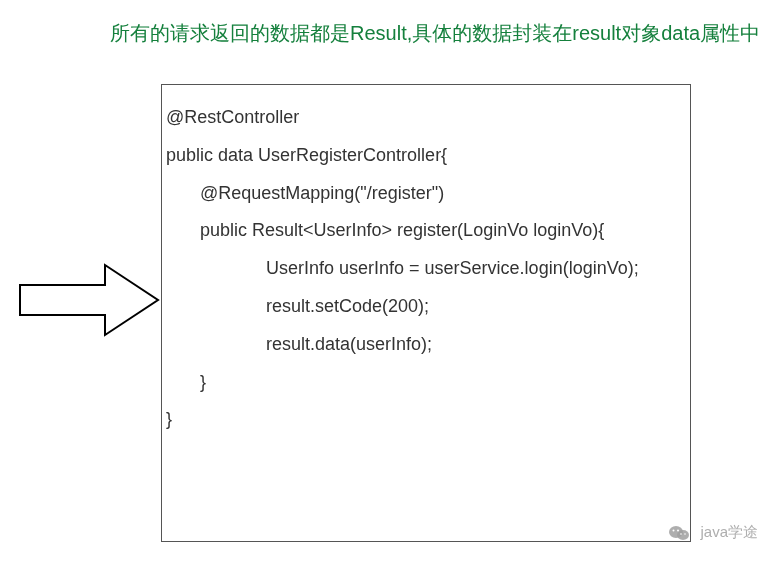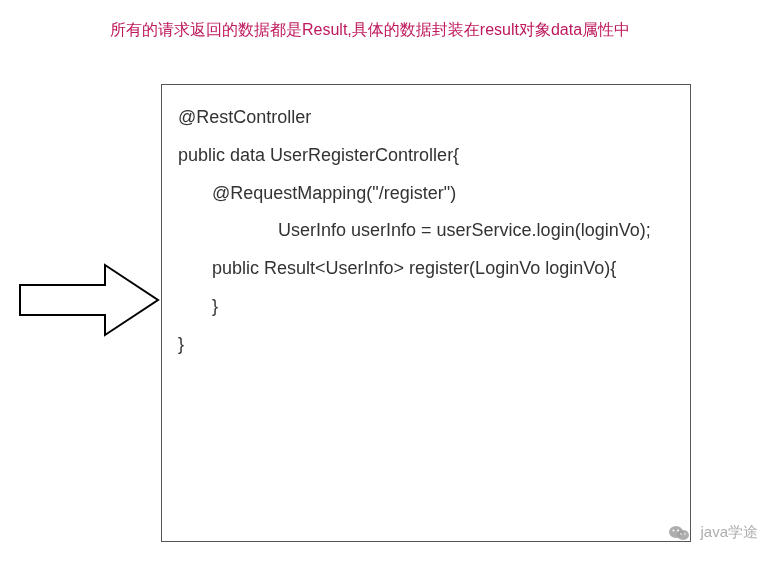--- a/index.html
+++ b/index.html
@@ -11,38 +11,38 @@
       width: 782px;
       height: 564px;
       background: #ffffff;
       font-family: "Microsoft YaHei", "Segoe UI", Arial, sans-serif;
       position: relative;
     }
     .header-text {
       position: absolute;
       top: 20px;
       left: 110px;
-      font-size: 16px;
-      color: #be185d;
+      font-size: 20px;
+      color: #15803d;
     }
     .arrow-container {
       position: absolute;
       top: 260px;
       left: 10px;
       width: 150px;
       height: 80px;
     }
     .code-box {
       position: absolute;
       top: 84px;
       left: 161px;
       width: 530px;
       height: 458px;
       border: 1.5px solid #555;
-      padding: 14px 16px;
+      padding: 14px 4px;
       font-family: "Segoe UI", "Microsoft YaHei", Arial, sans-serif;
       font-size: 18px;
       color: #333;
       line-height: 2.1;
     }
     .code-line {
       white-space: pre;
     }
     .indent-1 { padding-left: 34px; }
     .indent-2 { padding-left: 100px; }
@@ -70,22 +70,24 @@
 <div class="arrow-container">
   <svg width="150" height="80" viewBox="0 0 150 80">
     <polygon points="10,25 95,25 95,5 148,40 95,75 95,55 10,55" fill="none" stroke="#000" stroke-width="2"></polygon>
   </svg>
 </div>
 
 <div class="code-box">
   <div class="code-line">@RestController</div>
   <div class="code-line">public data UserRegisterController{</div>
   <div class="code-line indent-1">@RequestMapping("/register")</div>
+  <div class="code-line indent-1">public Result&lt;UserInfo&gt; register(LoginVo loginVo){</div>
   <div class="code-line indent-2">UserInfo userInfo = userService.login(loginVo);</div>
-  <div class="code-line indent-1">public Result&lt;UserInfo&gt; register(LoginVo loginVo){</div>
+  <div class="code-line indent-2">result.setCode(200);</div>
+  <div class="code-line indent-2">result.data(userInfo);</div>
   <div class="code-line indent-1">}</div>
   <div class="code-line">}</div>
 </div>
 
 <div class="watermark">
   <span class="watermark-icon">
     <svg width="22" height="18" viewBox="0 0 22 18">
       <ellipse cx="8" cy="8" rx="7" ry="6" fill="rgba(160,160,160,0.85)"></ellipse>
       <ellipse cx="15" cy="11" rx="6" ry="5" fill="rgba(160,160,160,0.85)"></ellipse>
       <circle cx="5.5" cy="6.5" r="1" fill="#fff"></circle>

